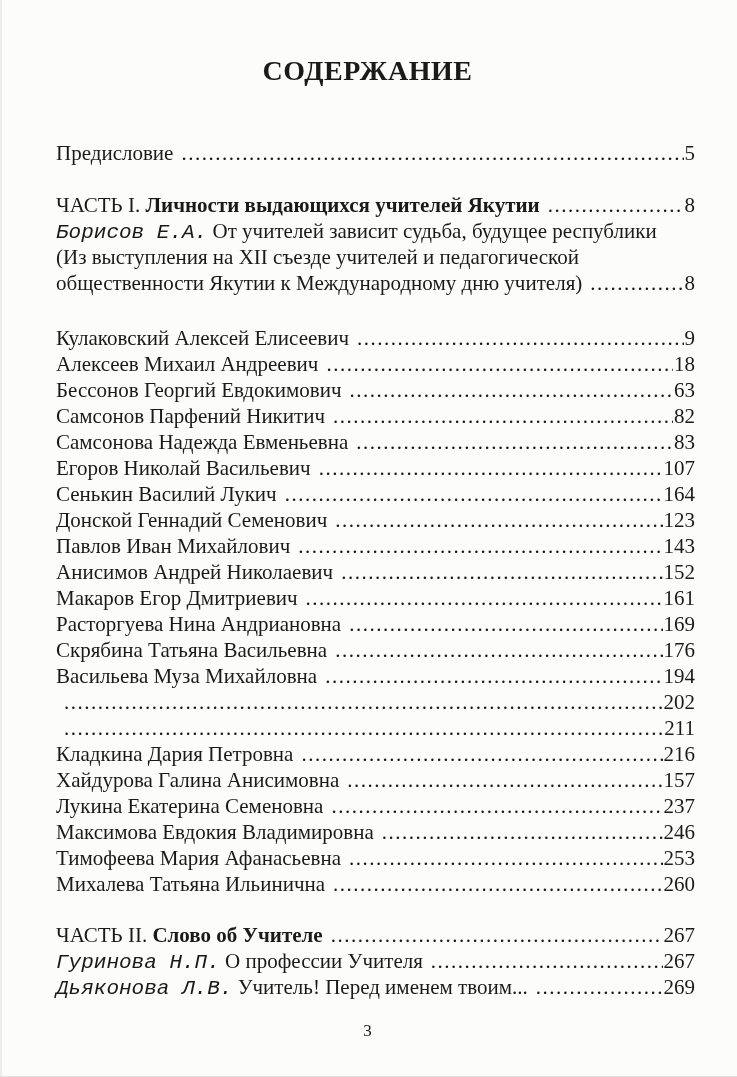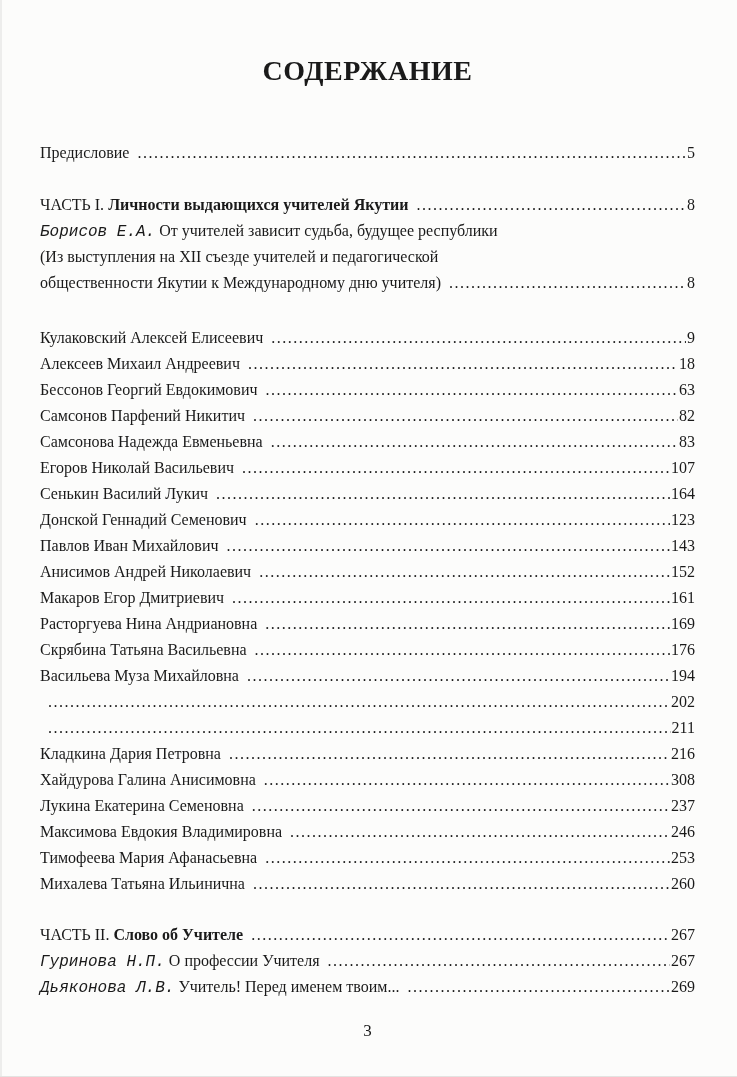--- a/index.html
+++ b/index.html
@@ -36,21 +36,22 @@
   h1.doc-title {
     margin: 0;
     font-size: 28px;
     font-weight: bold;
     text-align: center;
     letter-spacing: 0.5px;
     line-height: 30px;
   }
   .toc {
     margin-top: 54px;
-    font-size: 16px;
+    font-size: 21px;
+    margin-left: 16px;
   }
   .row {
     display: flex;
     align-items: baseline;
     height: 26px;
     line-height: 26px;
     white-space: nowrap;
   }
   .label { flex: 0 0 auto; }
   .leader {
@@ -213,21 +214,21 @@
 
   <div class="row">
     <span class="label">Кладкина Дария Петровна</span>
     <span class="leader">................................................................................................................................................................</span>
     <span class="pagenum">216</span>
   </div>
 
   <div class="row">
     <span class="label">Хайдурова Галина Анисимовна</span>
     <span class="leader">................................................................................................................................................................</span>
-    <span class="pagenum">308</span>
+    <span class="pagenum">157</span>
   </div>
 
   <div class="row">
     <span class="label">Лукина Екатерина Семеновна</span>
     <span class="leader">................................................................................................................................................................</span>
     <span class="pagenum">237</span>
   </div>
 
   <div class="row">
     <span class="label">Максимова Евдокия Владимировна</span>

